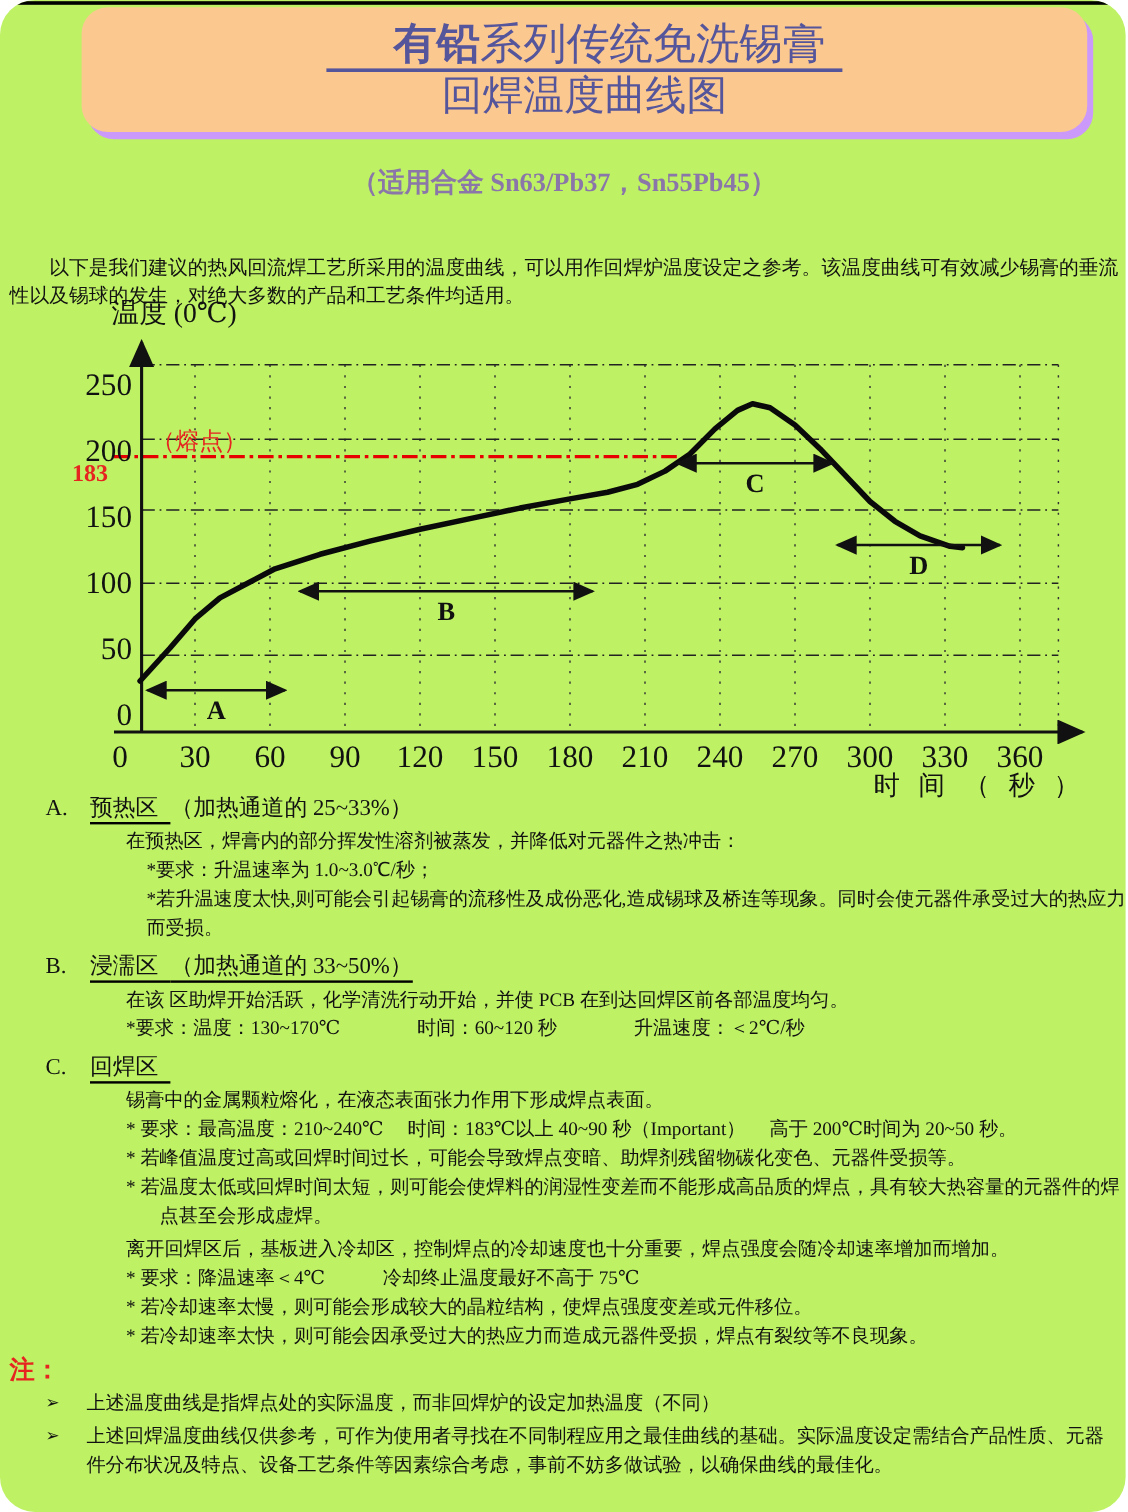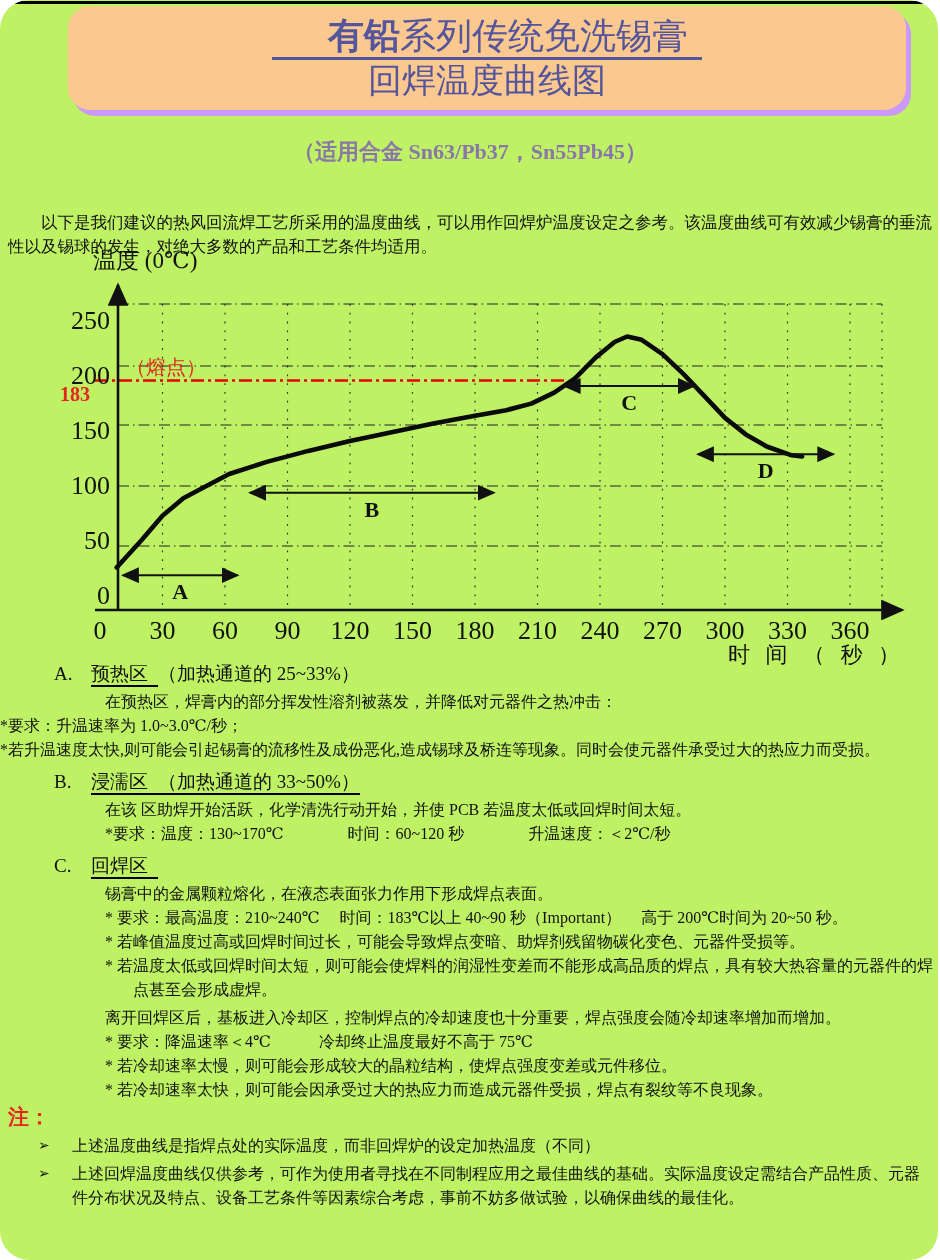--- a/index.html
+++ b/index.html
@@ -18,27 +18,27 @@
   
   .intro{position:absolute;left:8px;top:194px;width:924px;font-size:16.5px;line-height:24px;
          text-indent:2em;}
   
   .y-axis-label{position:absolute;left:93px;top:245px;font-size:23px;}
   .chart-wrap{position:absolute;left:60px;top:255px;width:880px;height:410px;}
   svg text{font-family:"Liberation Serif","DejaVu Serif",serif;}
   
   .content{position:absolute;left:0;top:662px;width:940px;}
   .section{margin-bottom:8px;}
-  .sec-heading{font-size:19px;line-height:24px;margin:0 0 4px 0;padding-left:16px;}
+  .sec-heading{font-size:19px;line-height:24px;margin:0 0 4px 0;}
   .sec-letter{display:inline-block;margin-left:38px;width:37px;}
   .u{border-bottom:2px solid #000;padding-bottom:1px;}
   .sec-title{padding-right:10px;}
   .sec-body p{margin:0;font-size:16px;line-height:24px;}
   .para{padding-left:105px;}
-  .star-a{}
+  .star-a{padding-left:122px;font-family:Liberation Serif, serif;}
   .star{padding-left:105px;}
   .hang{padding-left:133px;text-indent:-28px;}
   .sec-c{margin-bottom:4px;}
   .sec-d{margin-bottom:2px;}
   
   .notes-label{font-size:21px;font-weight:700;margin:2px 0 2px 8px;line-height:26px;}
   .note-item{display:flex;margin:4px 0;font-size:16px;line-height:24px;}
   .note-bullet{width:34px;margin-left:38px;font-size:14px;flex:none;}
   .note-text{flex:1;padding-right:6px;}
 </style>
@@ -156,21 +156,21 @@
         <p class="star-a">*要求：升温速率为 1.0~3.0℃/秒；</p>
         <p class="star-a">*若升温速度太快,则可能会引起锡膏的流移性及成份恶化,造成锡球及桥连等现象。同时会使元器件承受过大的热应力而受损。</p>
       </div>
     </div>
 
     <div class="section">
       <div class="sec-heading">
         <span class="sec-letter">B.</span><span class="sec-title u">浸濡区</span><span class="sec-suffix u">（加热通道的 33~50%）</span>
       </div>
       <div class="sec-body">
-        <p class="para">在该 区助焊开始活跃，化学清洗行动开始，并使 PCB 若温度太低或回焊时间太短。</p>
+        <p class="para">在该 区助焊开始活跃，化学清洗行动开始，并使 PCB 在到达回焊区前各部温度均匀。</p>
         <p class="star" style="">*要求：温度：130~170℃　　　　时间：60~120 秒　　　　升温速度：＜2℃/秒</p>
       </div>
     </div>
 
     <div class="section sec-c">
       <div class="sec-heading">
         <span class="sec-letter">C.</span><span class="sec-title u">回焊区</span><span class="sec-suffix"></span>
       </div>
       <div class="sec-body">
         <p class="para">锡膏中的金属颗粒熔化，在液态表面张力作用下形成焊点表面。</p>

